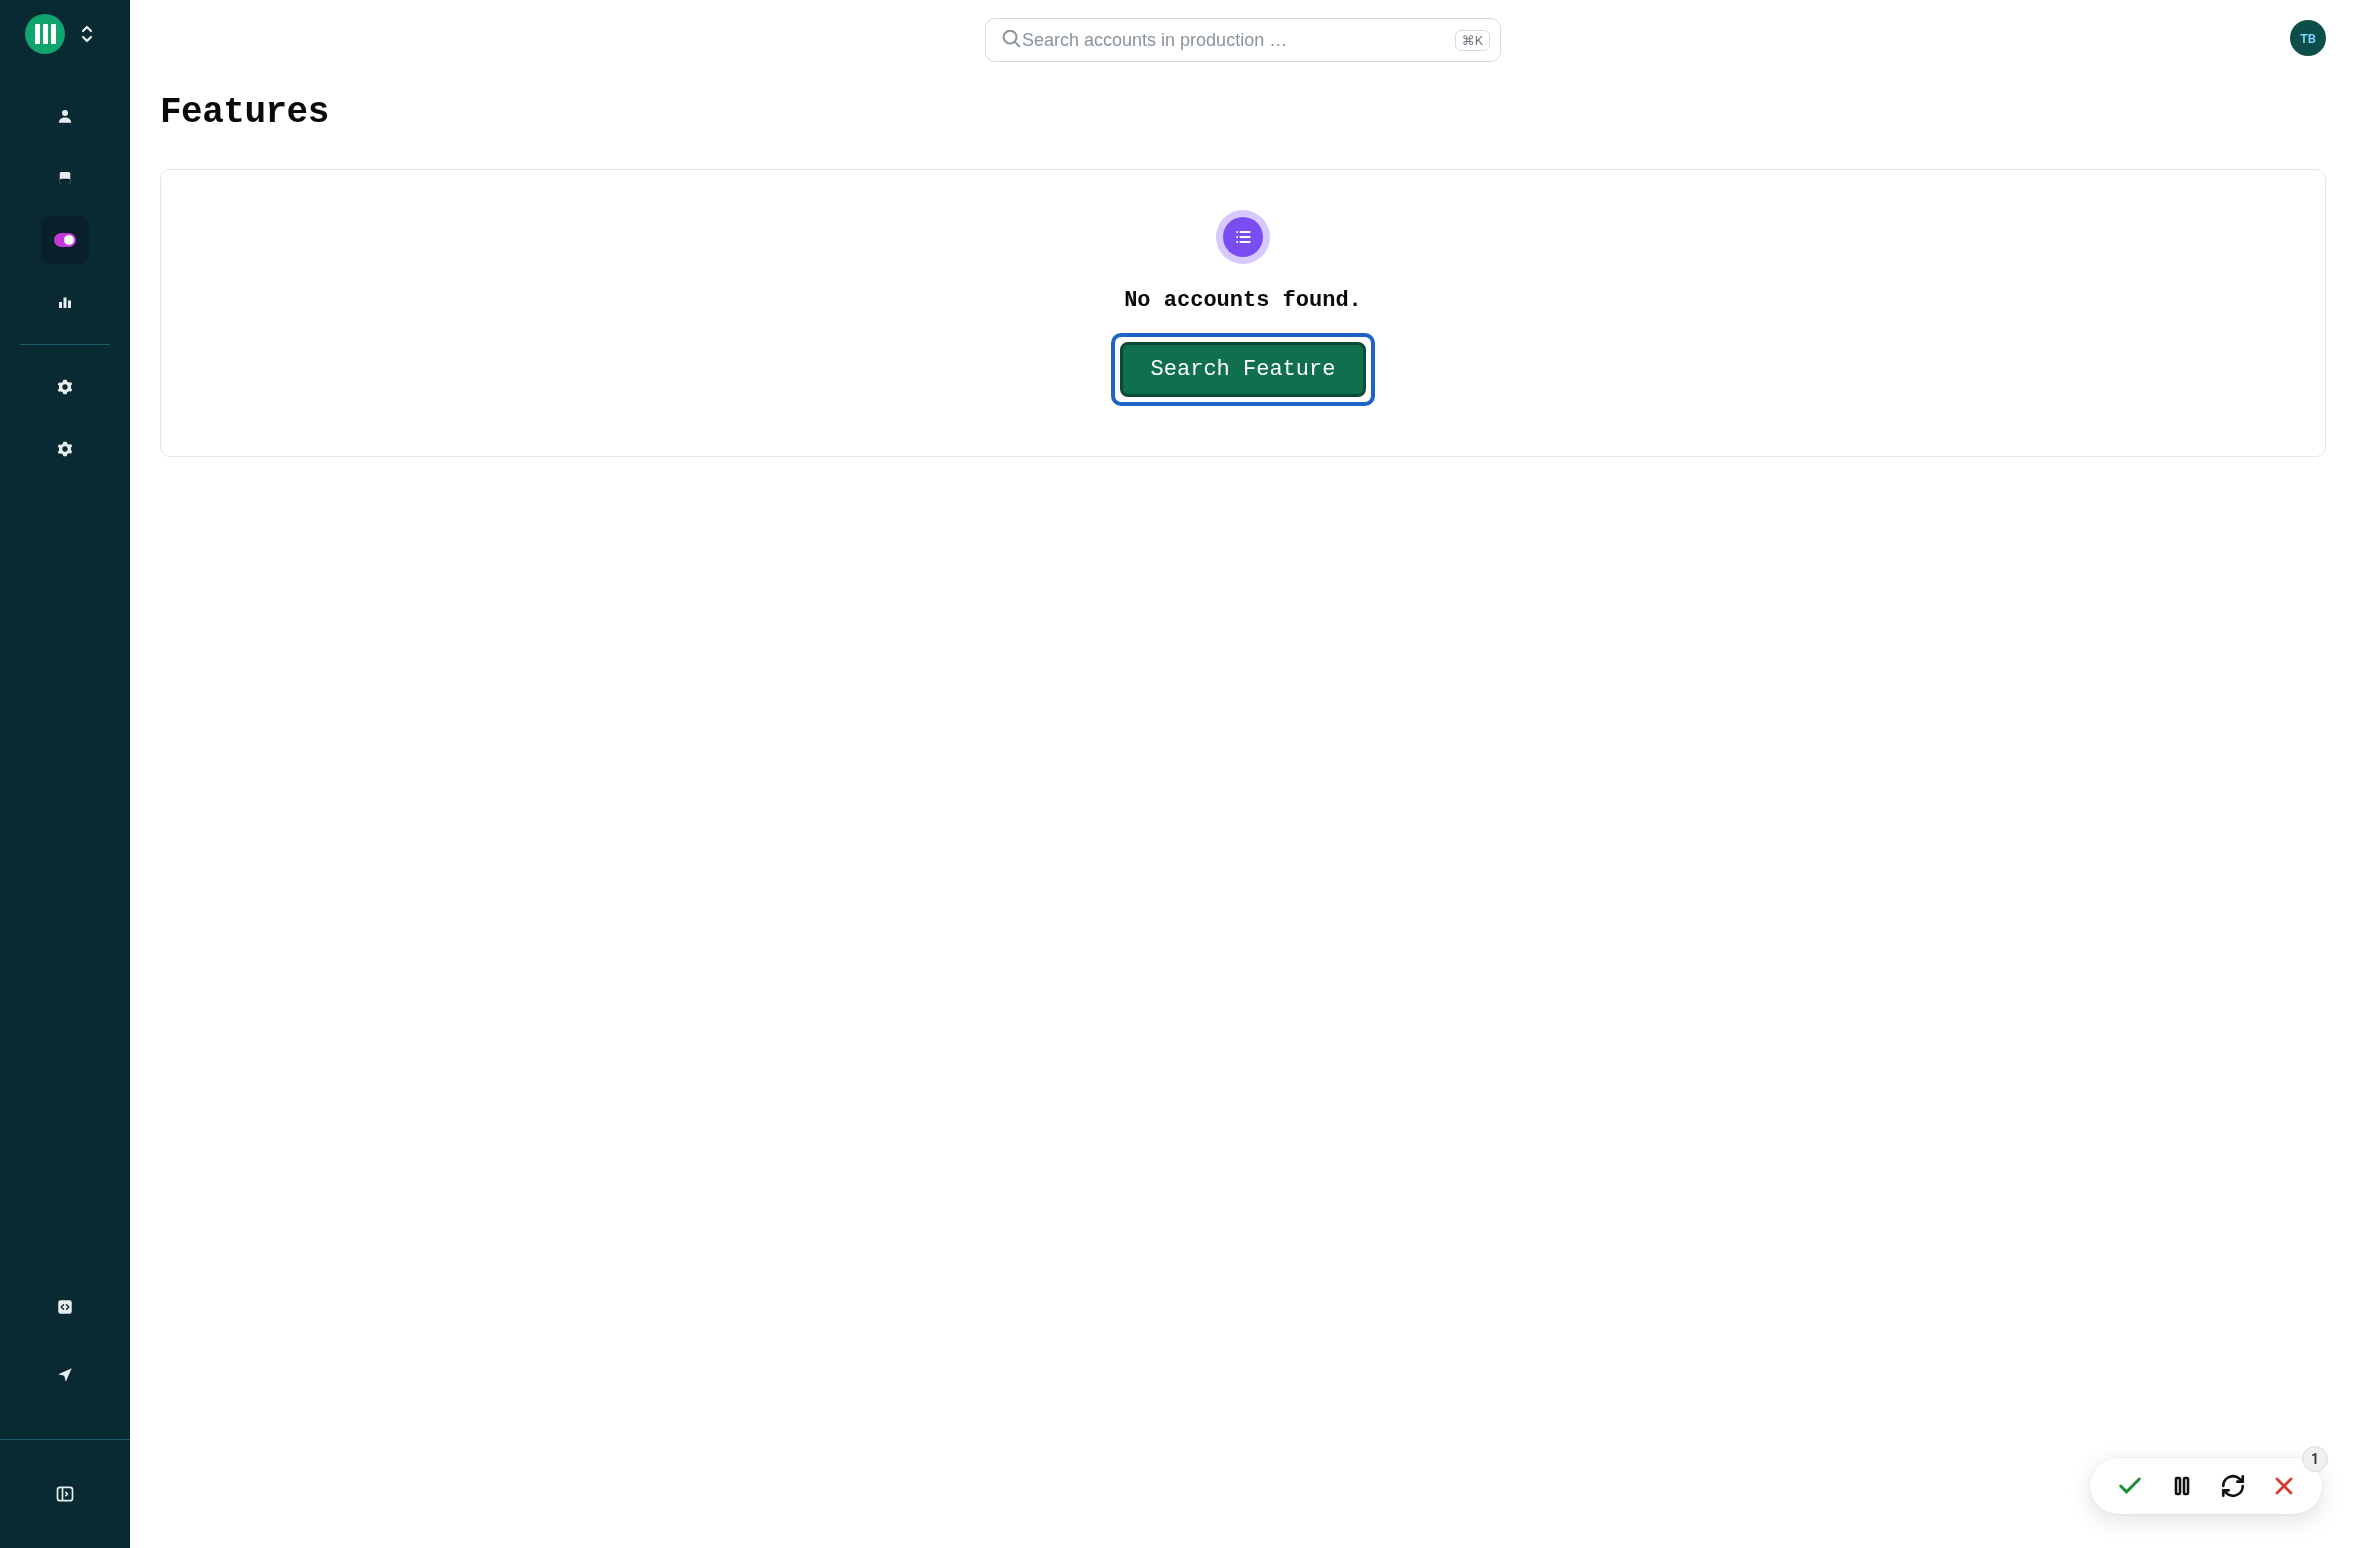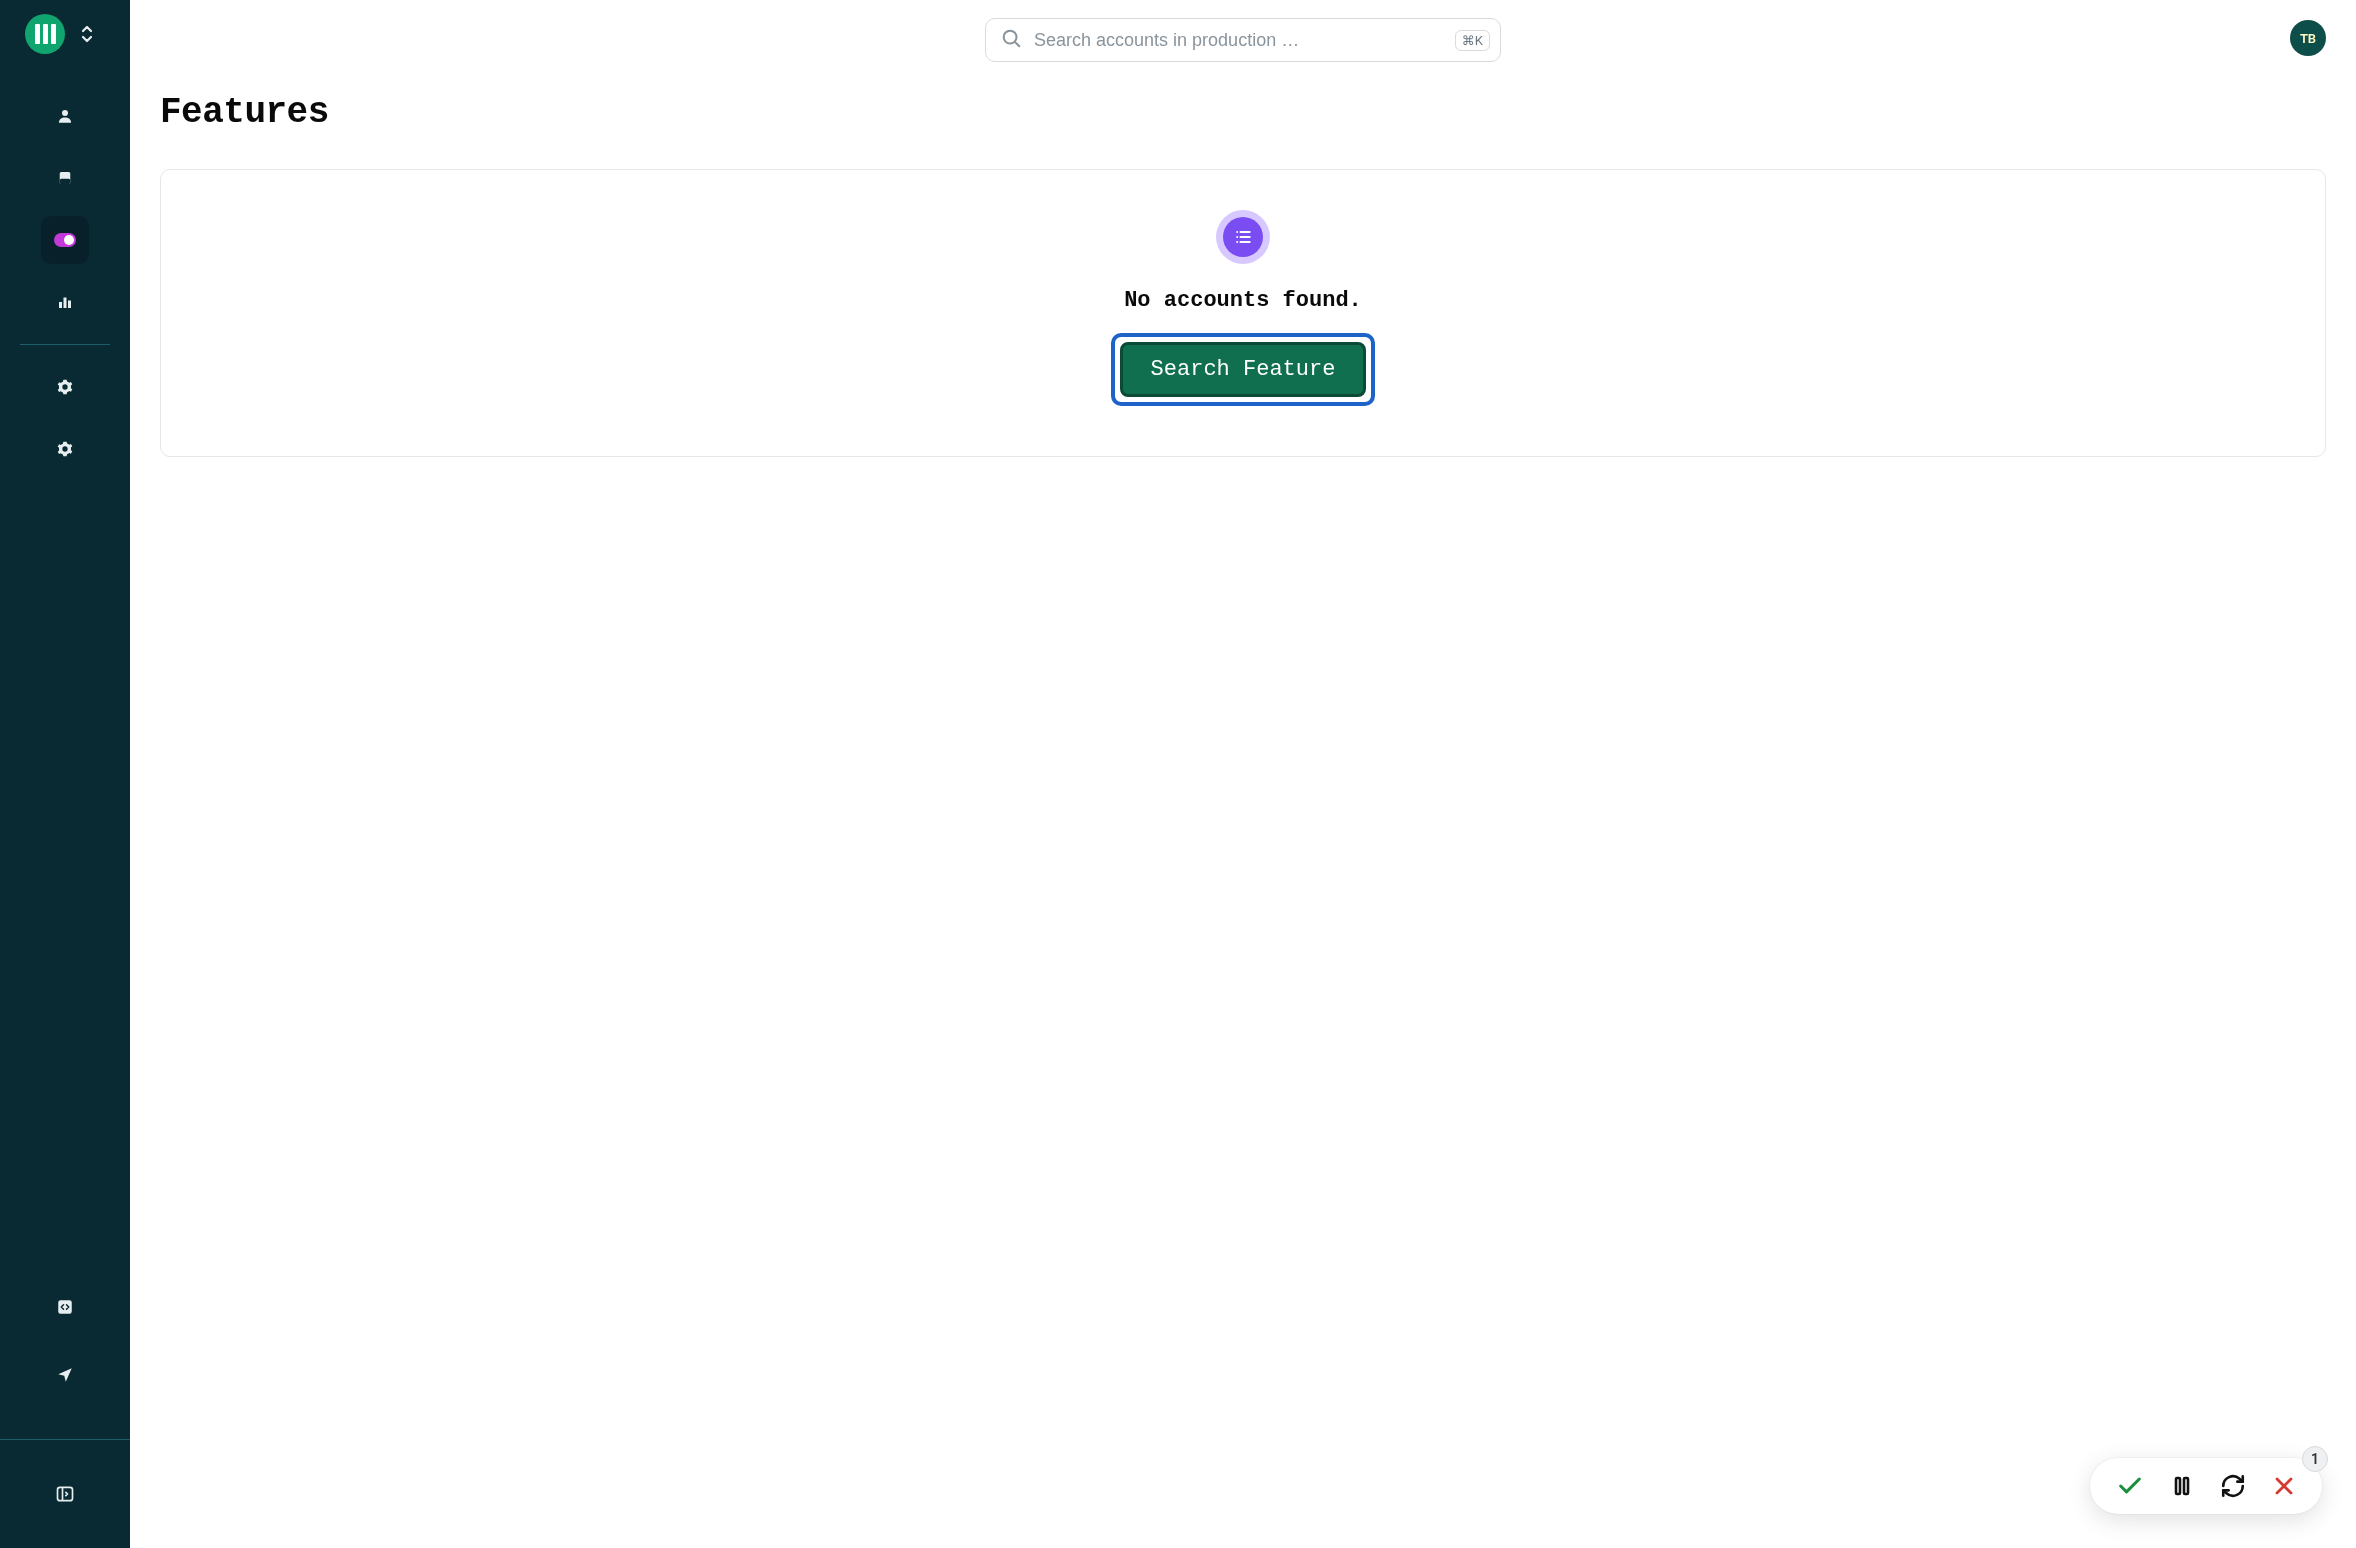--- a/index.html
+++ b/index.html
@@ -50,36 +50,36 @@
 
   
   .main { flex:1; display:flex; flex-direction:column; position:relative; }
   .topbar {
     display:flex; align-items:center; justify-content:center;
     padding:18px 30px 0 30px; position:relative;
   }
   .searchbox {
     width: 516px; height:44px;
     border:1px solid #d7dbde; border-radius:10px;
-    display:flex; align-items:center; padding:0 10px 0 14px; gap:12px;
+    display:flex; align-items:center; padding:0 10px 0 14px; 
     color:#7e8a94;
   }
   .searchbox input {
     flex:1; border:none; outline:none; font-size:18px; color:#333;
     background:transparent;
   }
   .searchbox input::placeholder { color:#8a949c; }
   .kbd {
     border:1px solid #d7dbde; border-radius:6px;
     font-size:13px; padding:2px 6px; color:#6a7782; background:#fff;
   }
   .avatar {
     position:absolute; right:30px; top:20px;
     width:36px; height:36px; border-radius:50%;
-    background:#0d4d4a; color:#fef9c3;
+    background:#0d4d4a; color:#7dd3fc;
     display:flex; align-items:center; justify-content:center;
     font-size:13px; font-weight:600; cursor:pointer;
   }
 
   .content { padding: 30px 30px 0 30px; font-family: Liberation Mono, monospace; }
   .page-title { font-size:36px; font-weight:700; letter-spacing:-0.5px; }
   .page-subtitle { font-size:18px; color:#6a7782; margin-top:6px; }
 
   .card {
     margin-top:36px;

